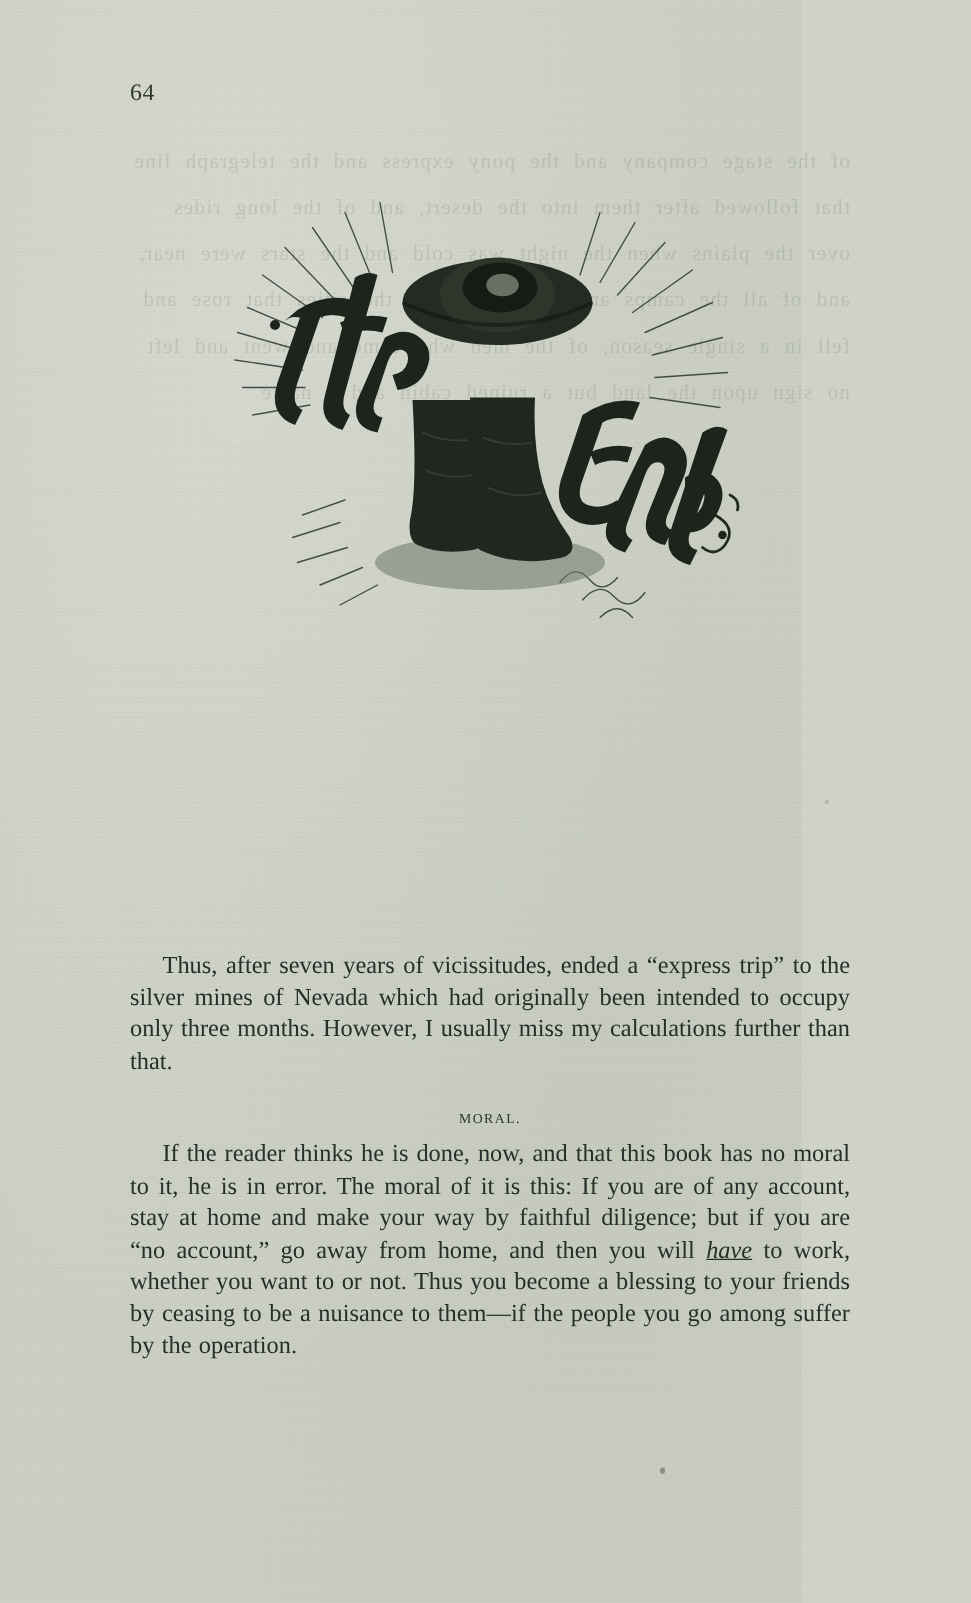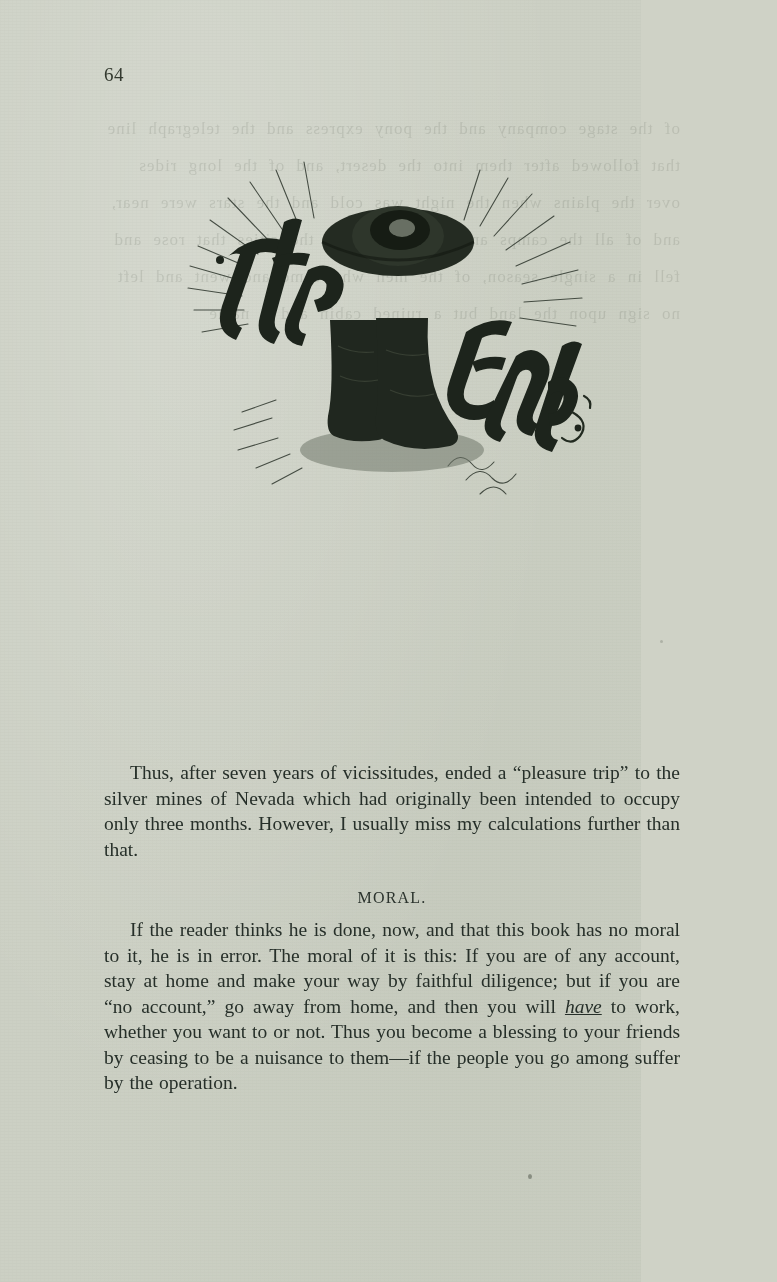--- a/index.html
+++ b/index.html
@@ -76,21 +76,21 @@
     line-height: 25.5px;
     text-align: justify;
     text-indent: 26px;
     margin: 0;
     color: #262f29;
     word-spacing: 1px;
   }
   .moral-head {
     margin: 27px 0 10px 0;
     text-align: center;
-    font-size: 16px;
+    font-size: 11px;
     letter-spacing: 1.2px;
     text-transform: uppercase;
     color: #2b332d;
   }
   .para.second {
     margin-top: 0;
   }
   .ital { font-style: italic; text-decoration: underline; }
   .speck {
     position: absolute;
@@ -183,20 +183,20 @@
       </g>
       <circle cx="40" cy="110" r="4" fill="#1d241c"></circle>
       <circle cx="398" cy="278" r="3.4" fill="#1d241c"></circle>
     </svg>
   </div>
 
   <div class="speck" style="left:528px; top:1174px; width:4px; height:5px;"></div>
   <div class="speck" style="left:660px; top:640px; width:3px; height:3px; opacity:.5;"></div>
 
   <div class="body-text">
-    <p class="para">Thus, after seven years of vicissitudes, ended a “pleasure trip” to the silver mines of Nevada which had originally been intended to occupy only three months.   However, I usually miss my calculations further than that.</p>
+    <p class="para">Thus, after seven years of vicissitudes, ended a “express trip” to the silver mines of Nevada which had originally been intended to occupy only three months.   However, I usually miss my calculations further than that.</p>
 
     <p class="moral-head">MORAL.</p>
 
     <p class="para second"><span>If the reader thinks he is done, now, and that this book has no moral to it, he is in error.   The moral of it is this: If you are of any account, stay at home and make your way by faithful diligence; but if you are “no account,” go away from home, and then you will </span><span class="ital">have</span><span> to work, whether you want to or not.   Thus you become a blessing to your friends by ceasing to be a nuisance to them—if the people you go among suffer by the operation.</span></p>
   </div>
 
 </div>
 
 </body></html>

